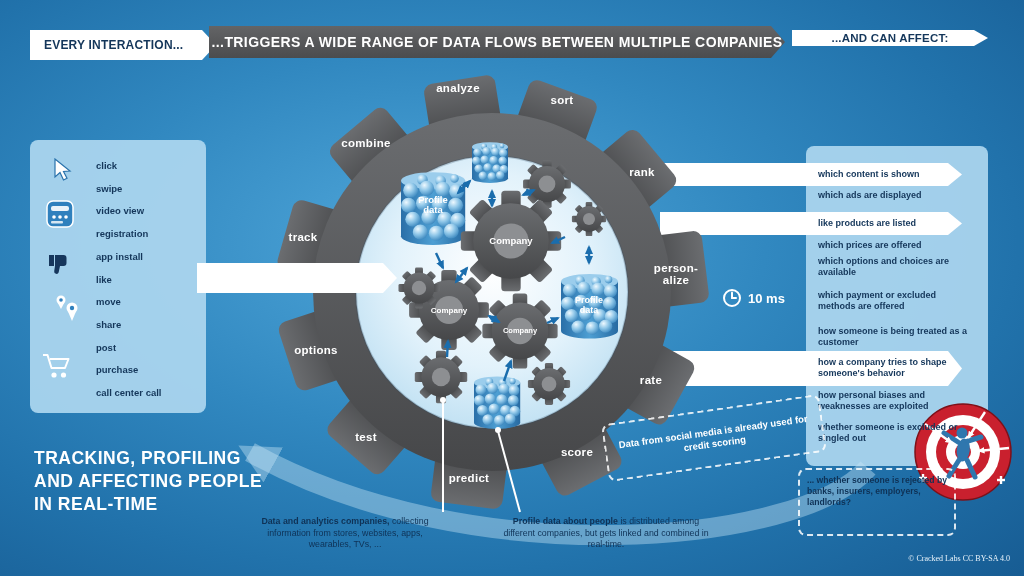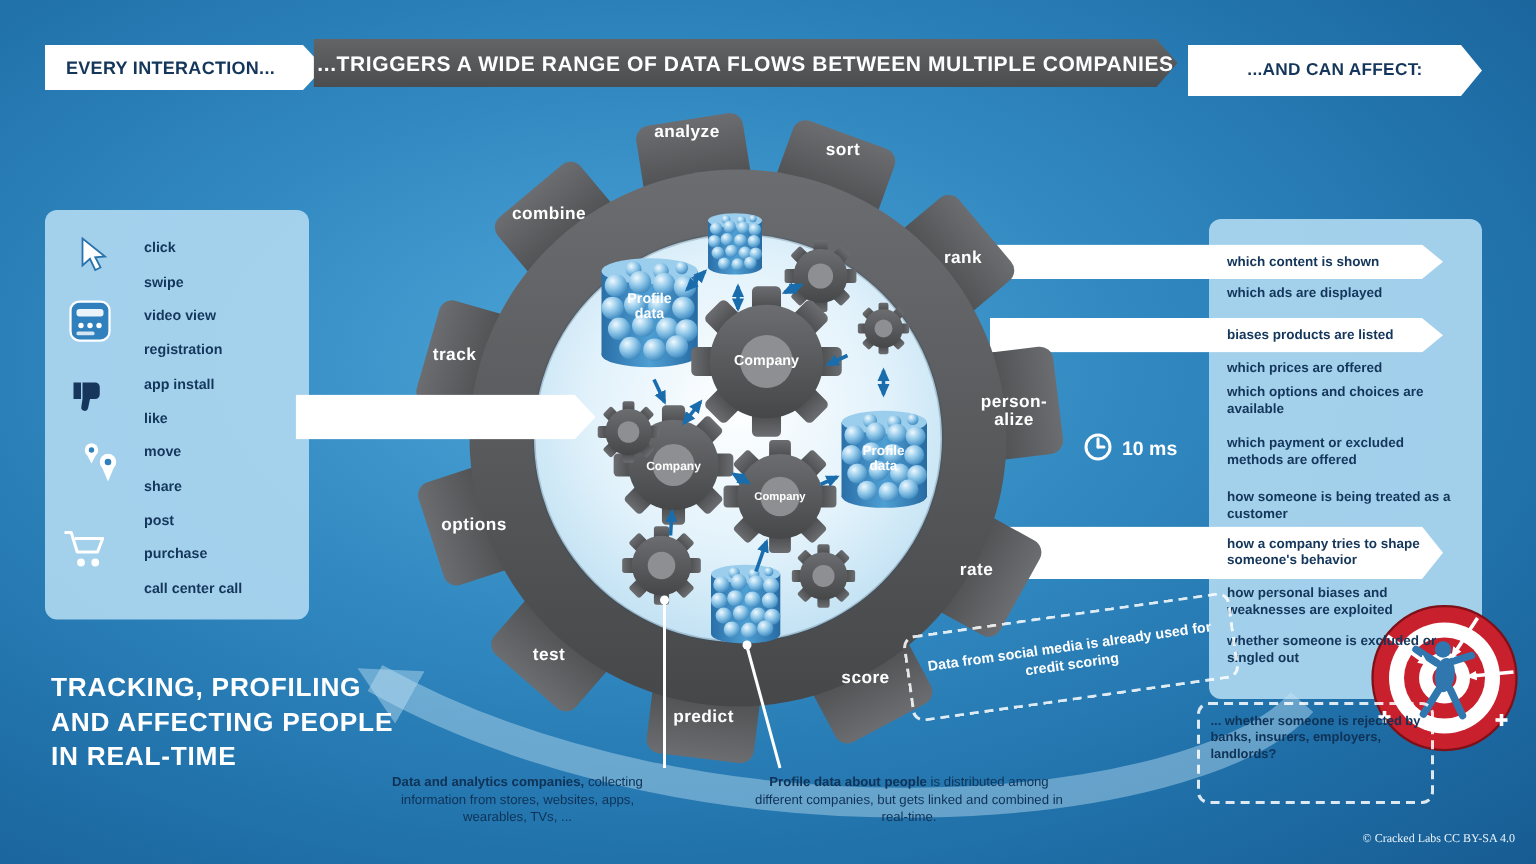--- a/index.html
+++ b/index.html
@@ -243,21 +243,21 @@
       <circle cx="18" cy="14" r="2.2" fill="#2f80bd"></circle>
   </svg>
   <svg class="icon" style="left:42px;top:352px" width="32" height="28">
     <path d="M1,3 h4.5 l4,13 h13.5 l3.5,-9 H8" fill="none" stroke="#ffffff" stroke-width="2" stroke-linejoin="round"></path>
     <circle cx="12" cy="23" r="2.6" fill="#ffffff"></circle>
       <circle cx="21.5" cy="23" r="2.6" fill="#ffffff"></circle>
   </svg>
 
   <div class="effect" style="top:169px">which content is shown</div>
   <div class="effect" style="top:190px">which ads are displayed</div>
-  <div class="effect" style="top:218px">biases products are listed</div>
+  <div class="effect" style="top:218px">like products are listed</div>
   <div class="effect" style="top:240px">which prices are offered</div>
   <div class="effect" style="top:256px">which options and choices are available</div>
   <div class="effect" style="top:290px">which payment or excluded methods are offered</div>
   <div class="effect" style="top:326px">how someone is being treated as a customer</div>
   <div class="effect" style="top:357px;width:140px">how a company tries to shape someone's behavior</div>
   <div class="effect" style="top:390px">how personal biases and weaknesses are exploited</div>
   <div class="effect" style="top:422px">whether someone is excluded or singled out</div>
 
   <div class="dashedbox" style="left:798px;top:468px;width:140px;height:54px;padding:5px 7px;font-size:8.6px;line-height:11px;color:#0f3256">... whether someone is rejected by banks, insurers, employers, landlords?</div>
   <div class="dashedbox" style="left:604px;top:409px;width:196px;height:46px;transform:rotate(-8deg);color:#ffffff;font-size:9.5px;line-height:12px;display:flex;align-items:center;text-align:center;padding:4px 10px">Data from social media is already used for credit scoring</div>
@@ -266,21 +266,21 @@
     <svg width="20" height="20">
       <circle cx="10" cy="10" r="8" fill="none" stroke="#ffffff" stroke-width="2"></circle>
       <line x1="10" y1="10" x2="10" y2="4.5" stroke="#ffffff" stroke-width="2" stroke-linecap="round"></line>
       <line x1="10" y1="10" x2="14" y2="10" stroke="#ffffff" stroke-width="2" stroke-linecap="round"></line>
     </svg>
     <span>10 ms</span>
   </div>
 
   <div class="banner banner-white tipR" style="left:30px;top:30px;width:172px;height:30px;padding-left:14px;font-size:12px;letter-spacing:.2px">EVERY INTERACTION...</div>
   <div class="banner banner-dark tipR" style="left:209px;top:26px;width:576px;height:32px;font-size:14px;letter-spacing:.4px">...TRIGGERS A WIDE RANGE OF DATA FLOWS BETWEEN MULTIPLE COMPANIES</div>
-  <div class="banner banner-white tipR" style="left:792px;top:30px;width:196px;height:34px;justify-content:center;font-size:11.5px;letter-spacing:.2px">...AND CAN AFFECT:</div>
+  <div class="banner banner-white tipR" style="left:792px;top:30px;width:196px;height:16px;justify-content:center;font-size:11.5px;letter-spacing:.2px">...AND CAN AFFECT:</div>
 
   <div class="title" style="left:34px;top:447px">TRACKING, PROFILING
 AND AFFECTING PEOPLE
 IN REAL-TIME</div>
 
   <div class="note" style="left:246px;top:516px;width:198px">
     <b>Data and analytics companies,</b>
     <span>collecting information from stores, websites, apps, wearables, TVs, ...</span>
   </div>
   <div class="note" style="left:500px;top:516px;width:212px">

